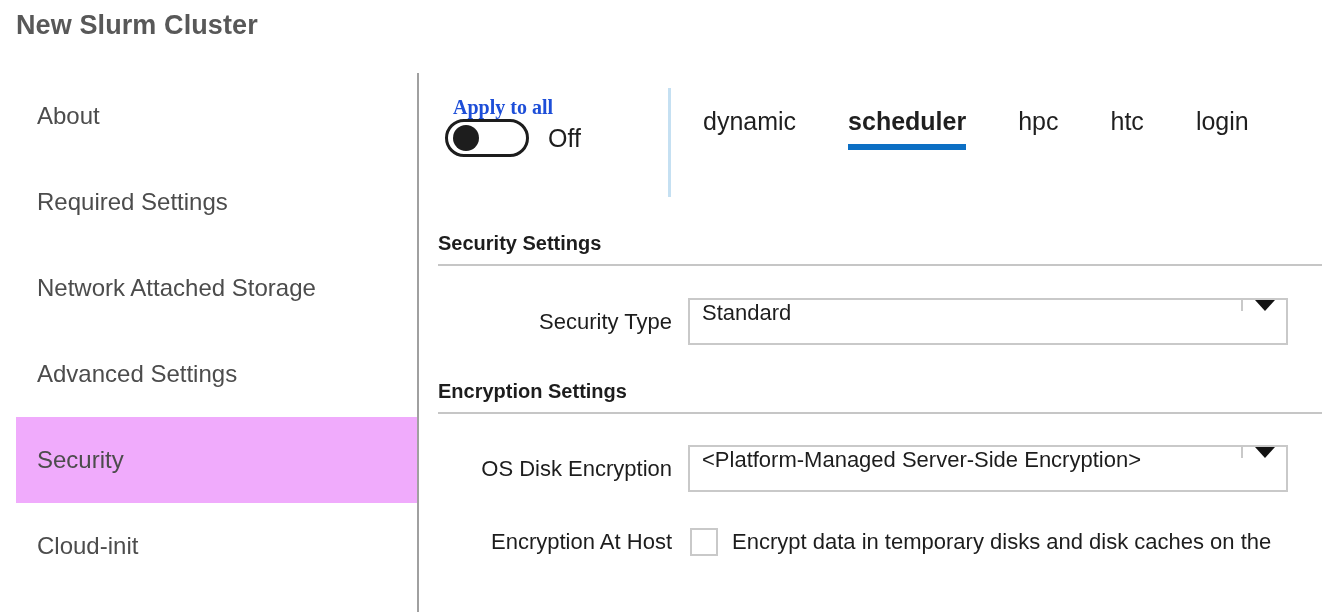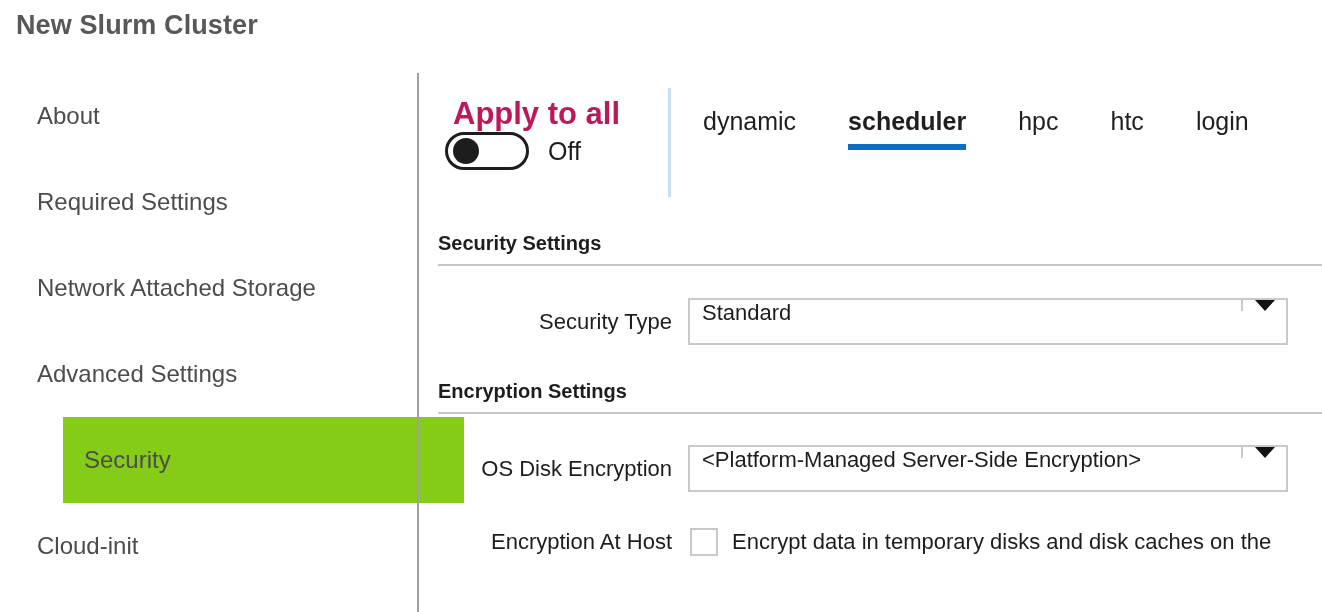--- a/index.html
+++ b/index.html
@@ -47,22 +47,21 @@
     padding-left: 21px;
     cursor: pointer;
   }
   .sidebar-item .label {
     font-size: 24px;
     color: #4c4c4c;
     white-space: nowrap;
     line-height: 1;
   }
   .sidebar-item.selected {
-    background: #84cc16;
-    margin-left: 47px;
+    background: #f0abfc;
   }
   #sidebar-divider {
     position: absolute;
     left: 417px;
     top: 73px;
     width: 2px;
     height: 539px;
     background: #a0a0a0;
   }
 
@@ -76,25 +75,26 @@
   }
 
   
   #apply-to-all {
     position: absolute;
     left: 26px;
     top: 23px;
     width: 225px;
   }
   #apply-to-all-label {
-    font-size: 31px;
+    font-size: 20px;
     font-weight: bold;
-    color: #be185d;
+    color: #1d4ed8;
     white-space: nowrap;
     margin-left: 8px;
+    font-family: Liberation Serif, serif;
   }
   #apply-row {
     display: flex;
     align-items: center;
   }
   #apply-toggle {
     width: 84px;
     height: 38px;
     border: 3px solid #1d1d1d;
     border-radius: 19px;

